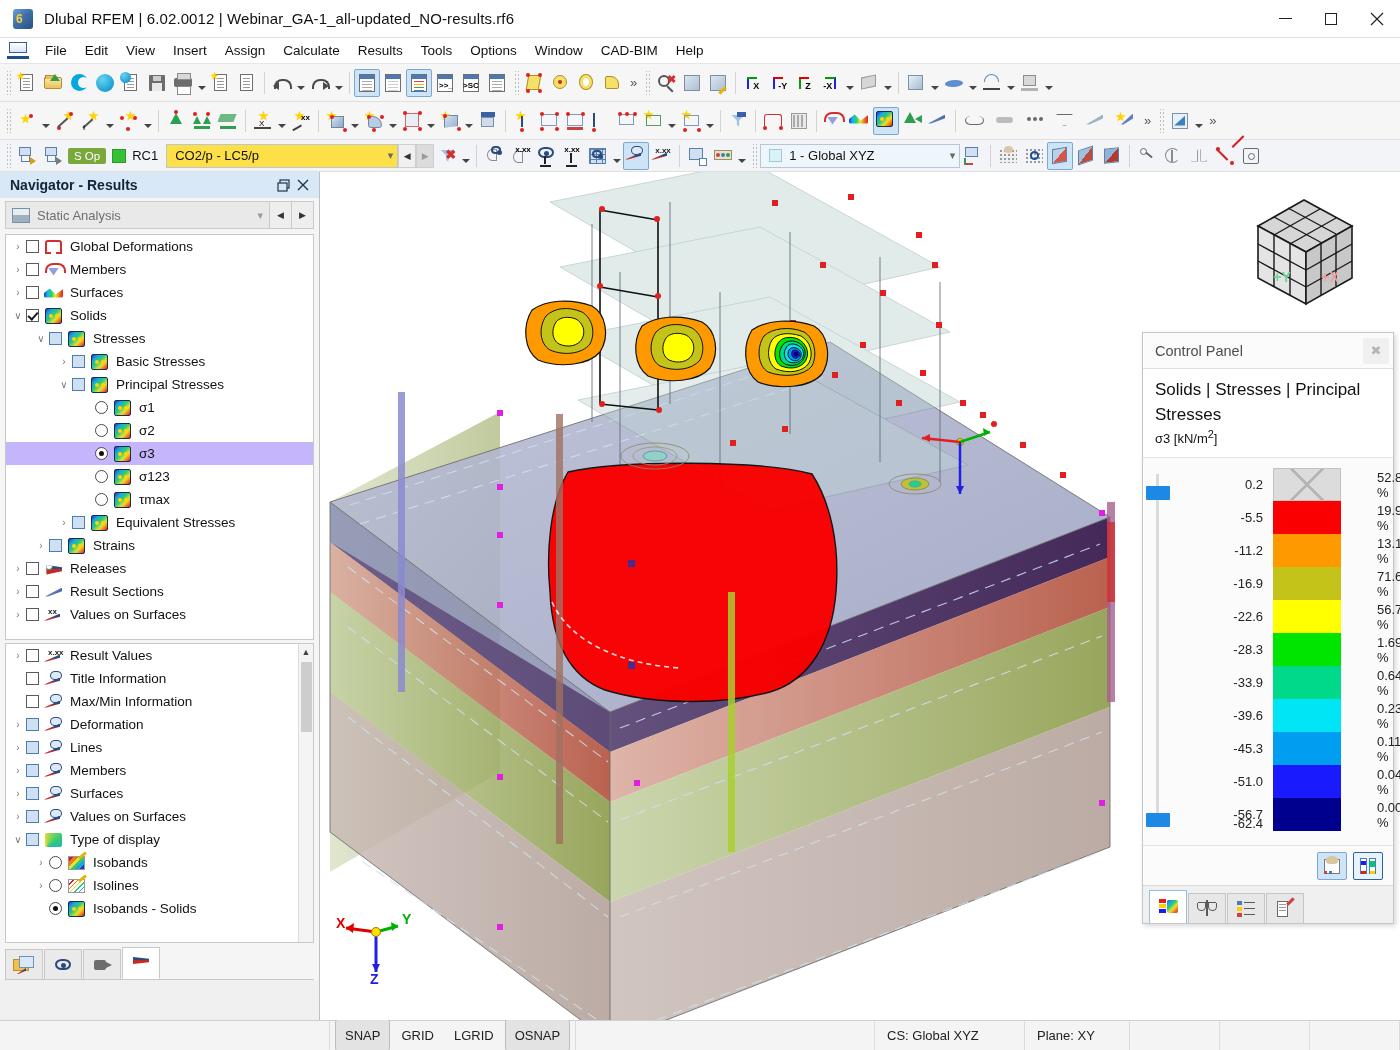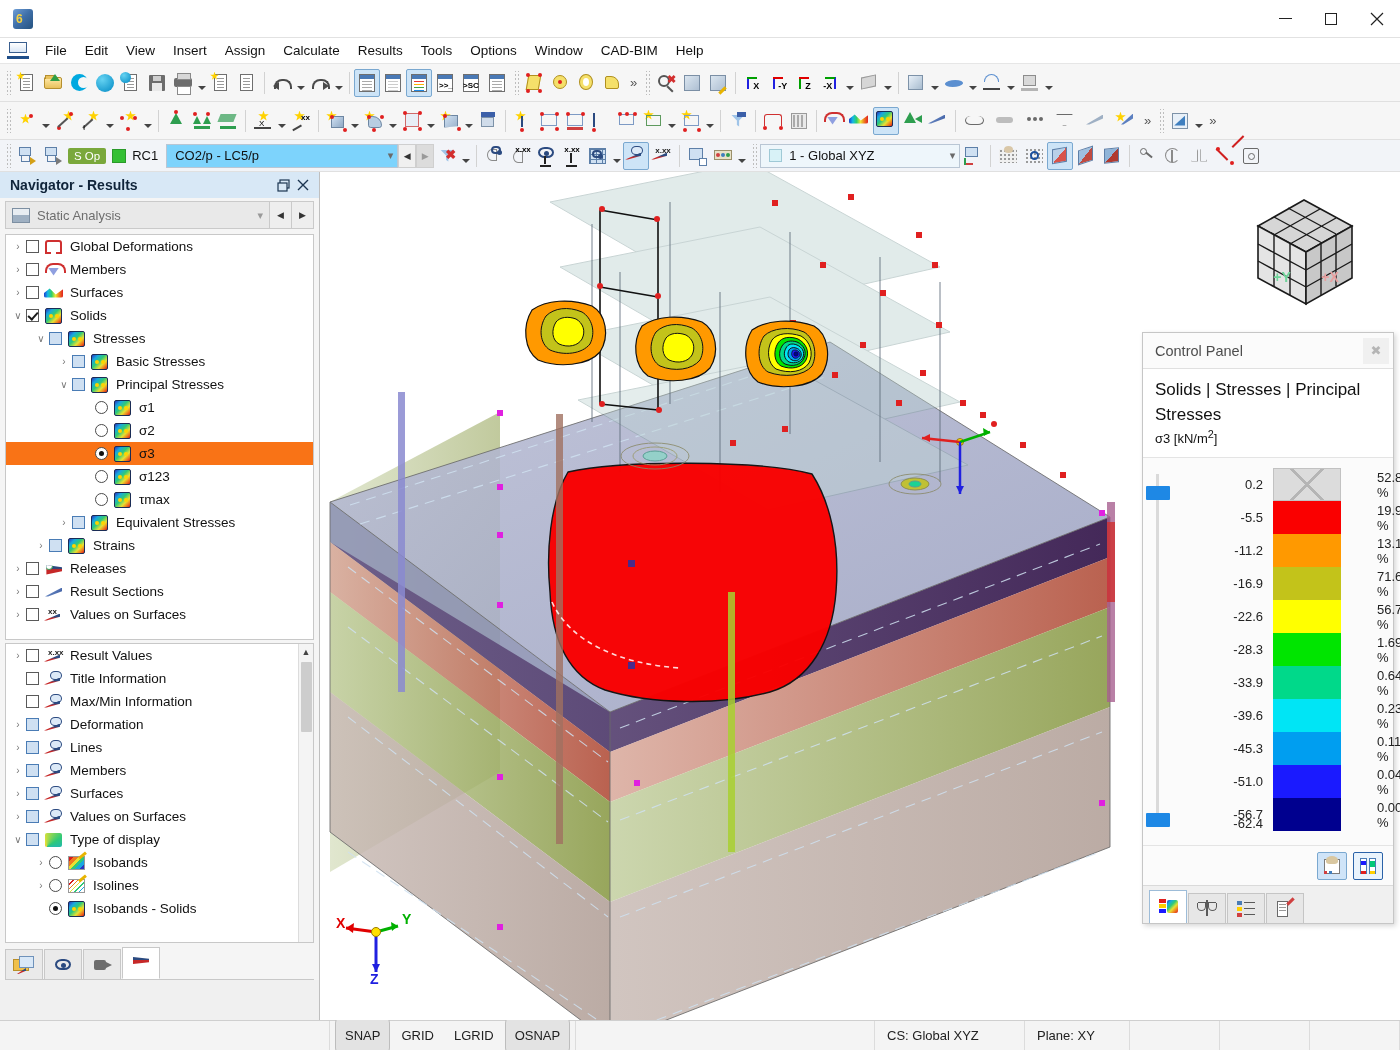--- a/index.html
+++ b/index.html
@@ -150,21 +150,21 @@
   .sopbox {
     display: flex; align-items: center; height: 22px; margin: 0 2px; flex: 0 0 auto;
   }
   .sop-tag {
     background: #7aa83c; color: #fff; font-size: 11.5px; padding: 2px 6px; border-radius: 2px;
     font-weight: 500;
   }
   .green-sq { width: 14px; height: 14px; background: #35c035; border: 1px solid #2a9a2a; margin: 0 6px; flex: 0 0 auto; }
   .rc-text { font-size: 13px; color: #111; margin-right: 6px; }
   .combo {
-    height: 24px; border: 1px solid #b9c6d4; background: #7dd3fc;
+    height: 24px; border: 1px solid #b9c6d4; background: #fde047;
     display: flex; align-items: center; padding: 0 4px 0 8px; font-size: 13px; color: #111;
   }
   .combo .cbtxt { flex: 1 1 auto; white-space: nowrap; overflow: hidden; }
   .combo .cbarrow { color: #6a6a6a; font-size: 11px; padding-left: 6px; }
   .navbtn {
     width: 18px; height: 24px; display: flex; align-items: center; justify-content: center;
     background: #f0f0f0; border: 1px solid #cfcfcf; font-size: 9px; color: #333; flex: 0 0 auto;
   }
   .navbtn.dim { background: #dcdcdc; color: #9a9a9a; }
   .cs-combo { width: 200px; background: #eef6fb; }
@@ -200,21 +200,21 @@
     flex: 1 1 auto; background: #ffffff; border: 1px solid #c8c8c8; margin: 2px 5px 0 5px;
     overflow: hidden; position: relative;
   }
   .nav-tree2 {
     flex: 0 0 300px; background: #ffffff; border: 1px solid #c8c8c8; margin: 3px 5px 0 5px;
     overflow: hidden; position: relative;
   }
   .trow {
     display: flex; align-items: center; height: 23px; padding-right: 4px; white-space: nowrap;
   }
-  .trow.sel { background: #f97316; }
+  .trow.sel { background: #c4b5fd; }
   .exp { width: 16px; text-align: center; font-size: 10px; color: #7a7a7a; flex: 0 0 16px; }
   .exp.none { color: transparent; }
   .cbx { width: 13px; height: 13px; border: 1px solid #5a5a5a; background: #fff; margin-right: 5px;
      flex: 0 0 13px; position: relative; }
   .cbx.blue { border-color: #4a7cb5; background: #cfe0f2; }
   .cbx.checked:after { content: ""; position: absolute; left: 3px; top: 0px; width: 4px; height: 8px;
      border: solid #1a1a1a; border-width: 0 2px 2px 0; transform: rotate(42deg); }
   .rad { width: 13px; height: 13px; border: 1px solid #4a4a4a; border-radius: 50%; background: #fff;
      margin-right: 5px; flex: 0 0 13px; position: relative; }
   .rad.on:after { content: ""; position: absolute; left: 3px; top: 3px; width: 5px; height: 5px;
@@ -360,20 +360,21 @@
 </head>
 <body>
 
 <div id="app">
 
   <div class="titlebar">
     <div class="title-icon">
       <div class="cube"></div>
         <div class="mark">6</div>
     </div>
+    <div class="title-text">Dlubal RFEM | 6.02.0012 | Webinar_GA-1_all-updated_NO-results.rf6</div>
     <div class="winbtns">
       <div class="winbtn">
           <span class="glyph-min"></span>
         </div>
       <div class="winbtn">
           <span class="glyph-max"></span>
         </div>
       <div class="winbtn close">
         <svg width="14" height="14" viewBox="0 0 14 14">
             <path d="M1 1 L13 13 M13 1 L1 13" stroke="currentColor" stroke-width="1.2" fill="none"></path>

